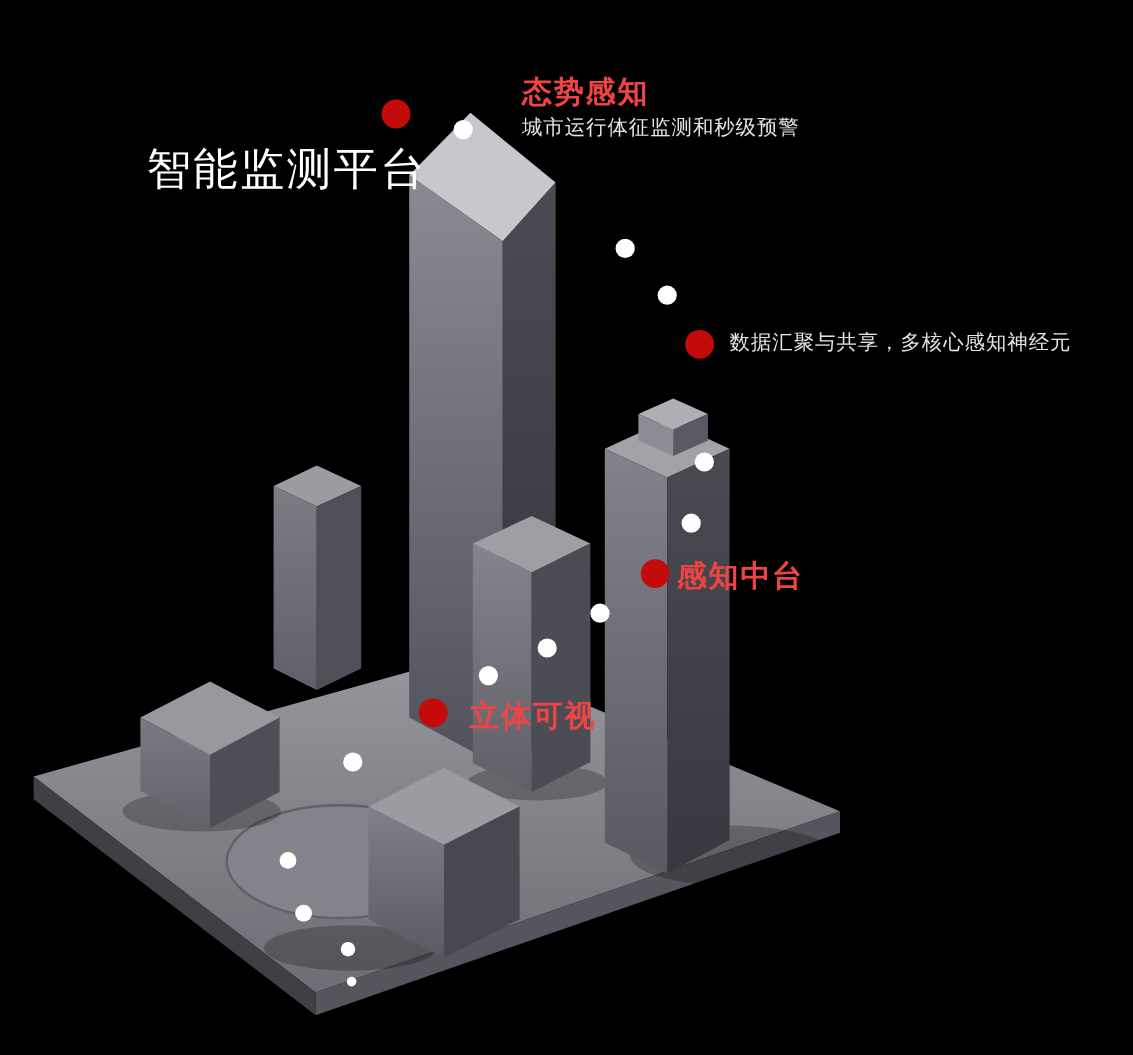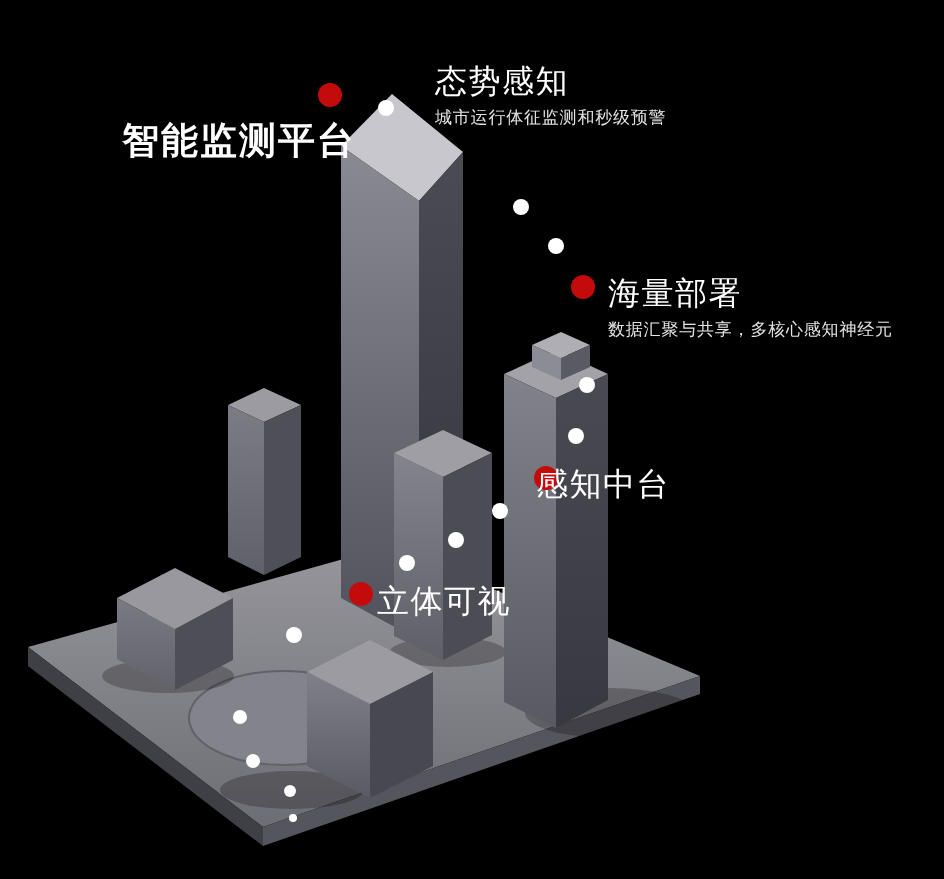--- a/index.html
+++ b/index.html
@@ -19,34 +19,34 @@
     position: absolute;
     left: 0;
     top: 0;
   }
   .main-title {
     position: absolute;
     left: 122px;
     top: 116px;
     margin: 0;
     font-size: 37px;
-    font-weight: 700;
+    font-weight: 400;
     letter-spacing: 2px;
     color: #ffffff;
     white-space: nowrap;
   }
   .annotation {
     position: absolute;
     white-space: nowrap;
   }
   .ann-label {
-    font-size: 32px;
-    font-weight: 400;
+    font-size: 25px;
+    font-weight: 700;
     letter-spacing: 1.5px;
-    color: #ffffff;
+    color: #ef4444;
   }
   .ann-desc {
     margin-top: 2px;
     font-size: 17px;
     letter-spacing: 0.8px;
     color: #e4e4e4;
     font-weight: 400;
   }
 </style>
 </head>
@@ -172,25 +172,24 @@
   </svg>
 
   <h1 class="main-title">智能监测平台</h1>
 
   <div class="annotation" style="left:435px; top:60px;">
     <div class="ann-label">态势感知</div>
     <div class="ann-desc">城市运行体征监测和秒级预警</div>
   </div>
 
   <div class="annotation" style="left:608px; top:272px;">
-    <div class="ann-label">海量部署</div>
     <div class="ann-desc">数据汇聚与共享，多核心感知神经元</div>
   </div>
 
-  <div class="annotation" style="left:536px; top:463px;">
+  <div class="annotation" style="left:564px; top:463px;">
     <div class="ann-label">感知中台</div>
   </div>
 
-  <div class="annotation" style="left:377px; top:580px;">
+  <div class="annotation" style="left:391px; top:580px;">
     <div class="ann-label">立体可视</div>
   </div>
 
 </div>
 
 </body></html>

